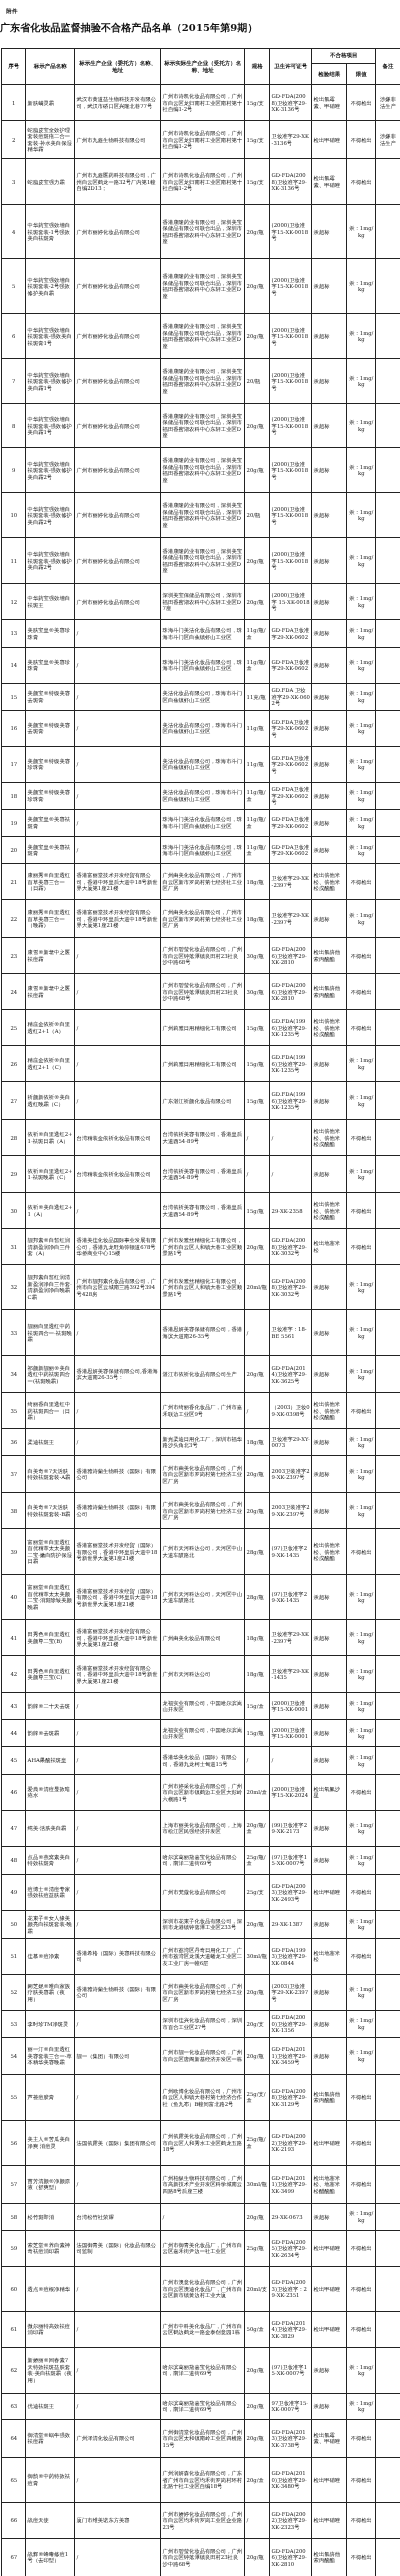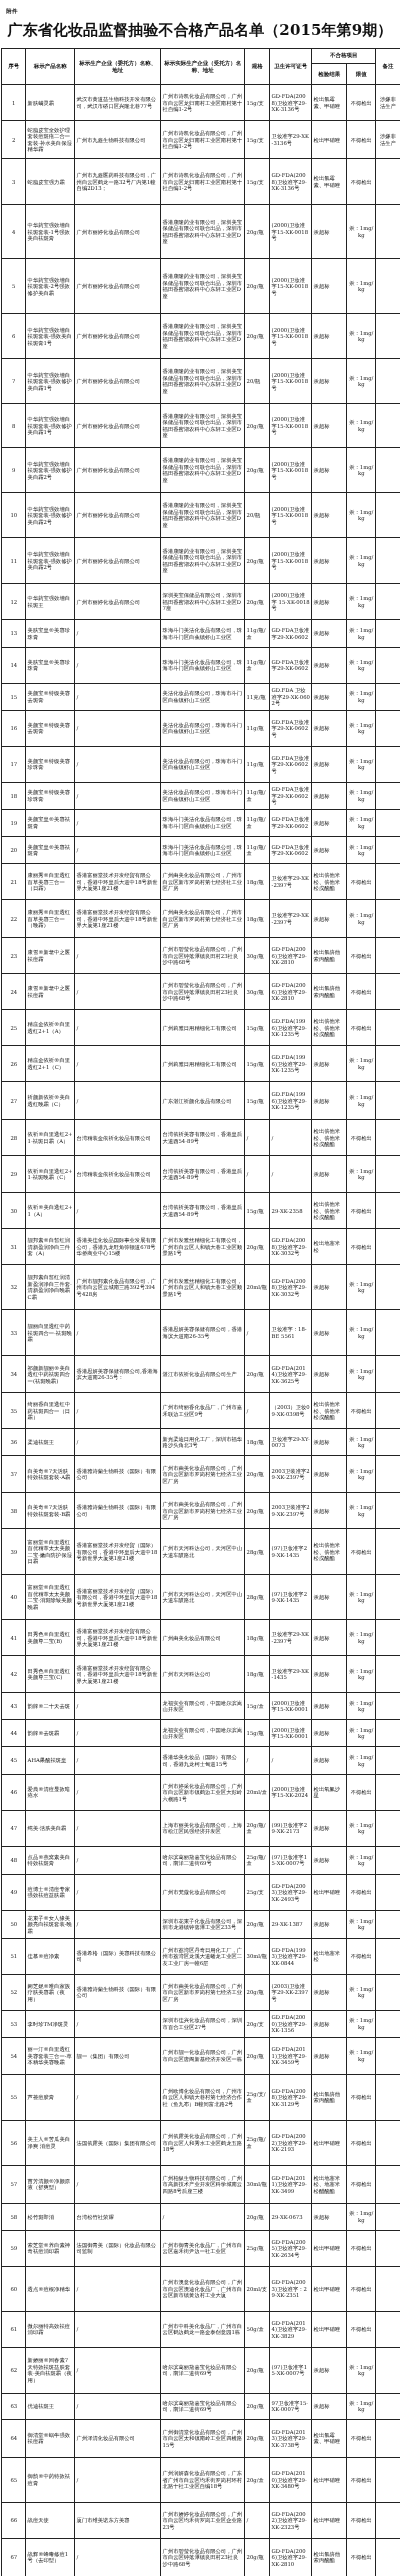--- a/index.html
+++ b/index.html
@@ -1,18 +1,18 @@
 <!DOCTYPE html>
 <html style="font-size:10px"><head>
 <meta charset="utf-8">
 <style>
   html,body{margin:0;padding:0;background:#fff;}
   body{width:400px;height:2576px;position:relative;font-family:"DejaVu Serif","Liberation Serif",serif;color:#111;overflow:hidden;}
   .attach{position:absolute;left:6.3px;top:7.5px;font-family:"DejaVu Sans","Liberation Sans",sans-serif;font-weight:bold;font-size:5.6px;}
-  .title{position:absolute;left:0;width:400px;top:21px;text-align:center;font-weight:bold;font-size:15px;letter-spacing:0.1px;}
+  .title{position:absolute;left:0;width:400px;top:21px;font-weight:bold;font-size:10px;letter-spacing:0.1px;}
   table{position:absolute;left:1.3px;top:48px;width:398px;border-collapse:collapse;table-layout:fixed;}
   td,th{border:0.6px solid #222;font-size:5.3px;line-height:6.5px;padding:0 1.3px;vertical-align:middle;word-break:break-all;overflow:hidden;}
   th{font-family:"DejaVu Sans","Liberation Sans",sans-serif;font-weight:bold;font-size:5.5px;text-align:center;line-height:6.9px;}
   td.c{text-align:center;}
   td.no{text-align:center;}
   tr.hdr1 th{height:13.8px;}
   tr.hdr2 th{height:20.6px;}
 </style>
 </head>
 <body>

